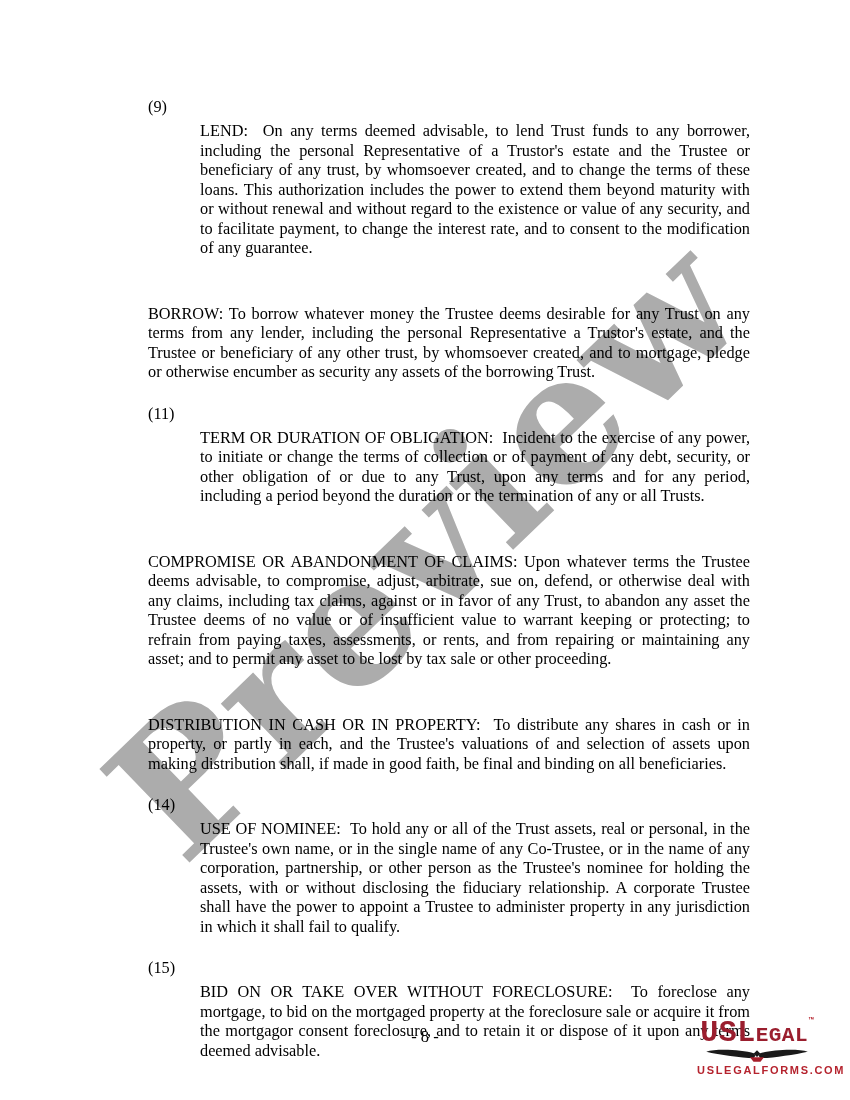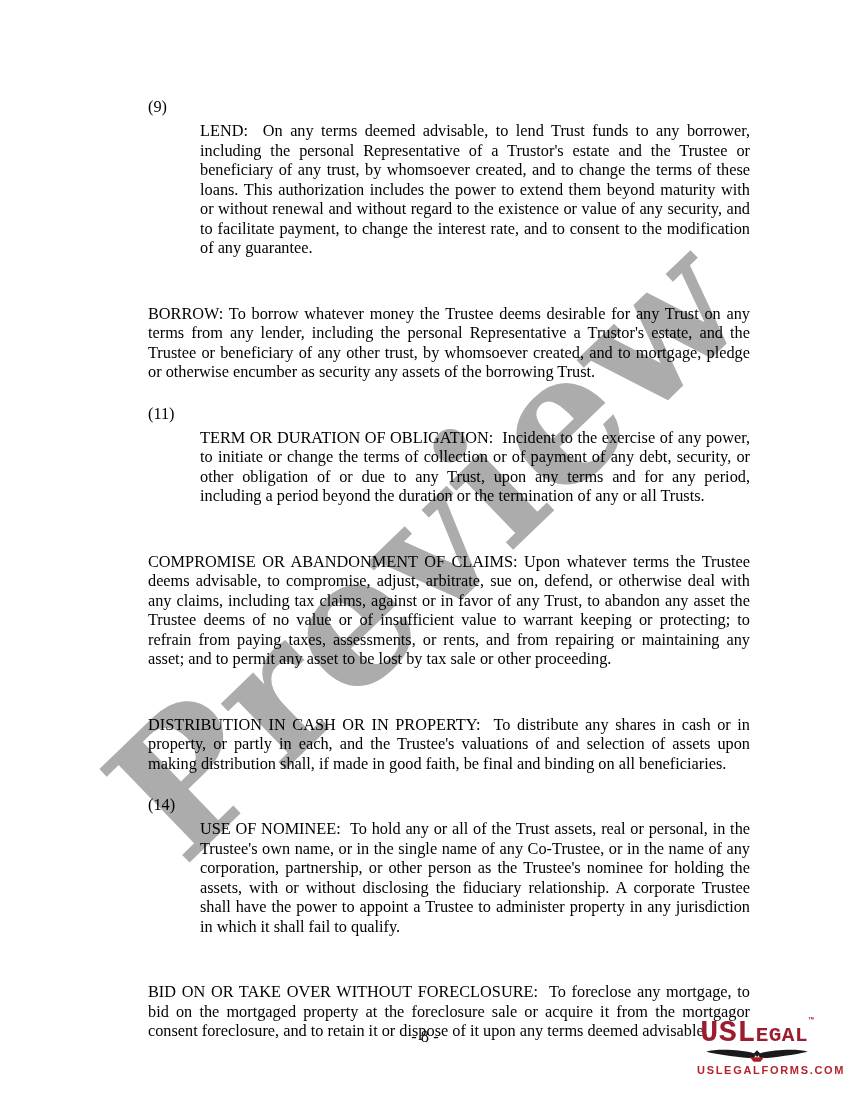--- a/index.html
+++ b/index.html
@@ -121,20 +121,21 @@
     <div class="para">
       <span class="para-text">DISTRIBUTION IN CASH OR IN PROPERTY:  To distribute any shares in cash or in property, or partly in each, and the Trustee's valuations of and selection of assets upon making distribution shall, if made in good faith, be final and binding on all beneficiaries.</span>
     </div>
 
     <div class="para">
       <span class="para-num">(14)</span>
       <span class="para-text">USE OF NOMINEE:  To hold any or all of the Trust assets, real or personal, in the Trustee's own name, or in the single name of any Co-Trustee, or in the name of any corporation, partnership, or other person as the Trustee's nominee for holding the assets, with or without disclosing the fiduciary relationship. A corporate Trustee shall have the power to appoint a Trustee to administer property in any jurisdiction in which it shall fail to qualify.</span>
     </div>
 
     <div class="para">
+      <span class="para-num">(15)</span>
       <span class="para-text">BID ON OR TAKE OVER WITHOUT FORECLOSURE:  To foreclose any mortgage, to bid on the mortgaged property at the foreclosure sale or acquire it from the mortgagor consent foreclosure, and to retain it or dispose of it upon any terms deemed advisable.</span>
     </div>
 
   </div>
 
   <div class="footer-pagenum">- 8 -</div>
 
   <div class="logo">
     <div class="logo-wordmark">
       <span class="wm-big">USL</span><span class="wm-small">EGAL</span><span class="logo-tm">™</span>

